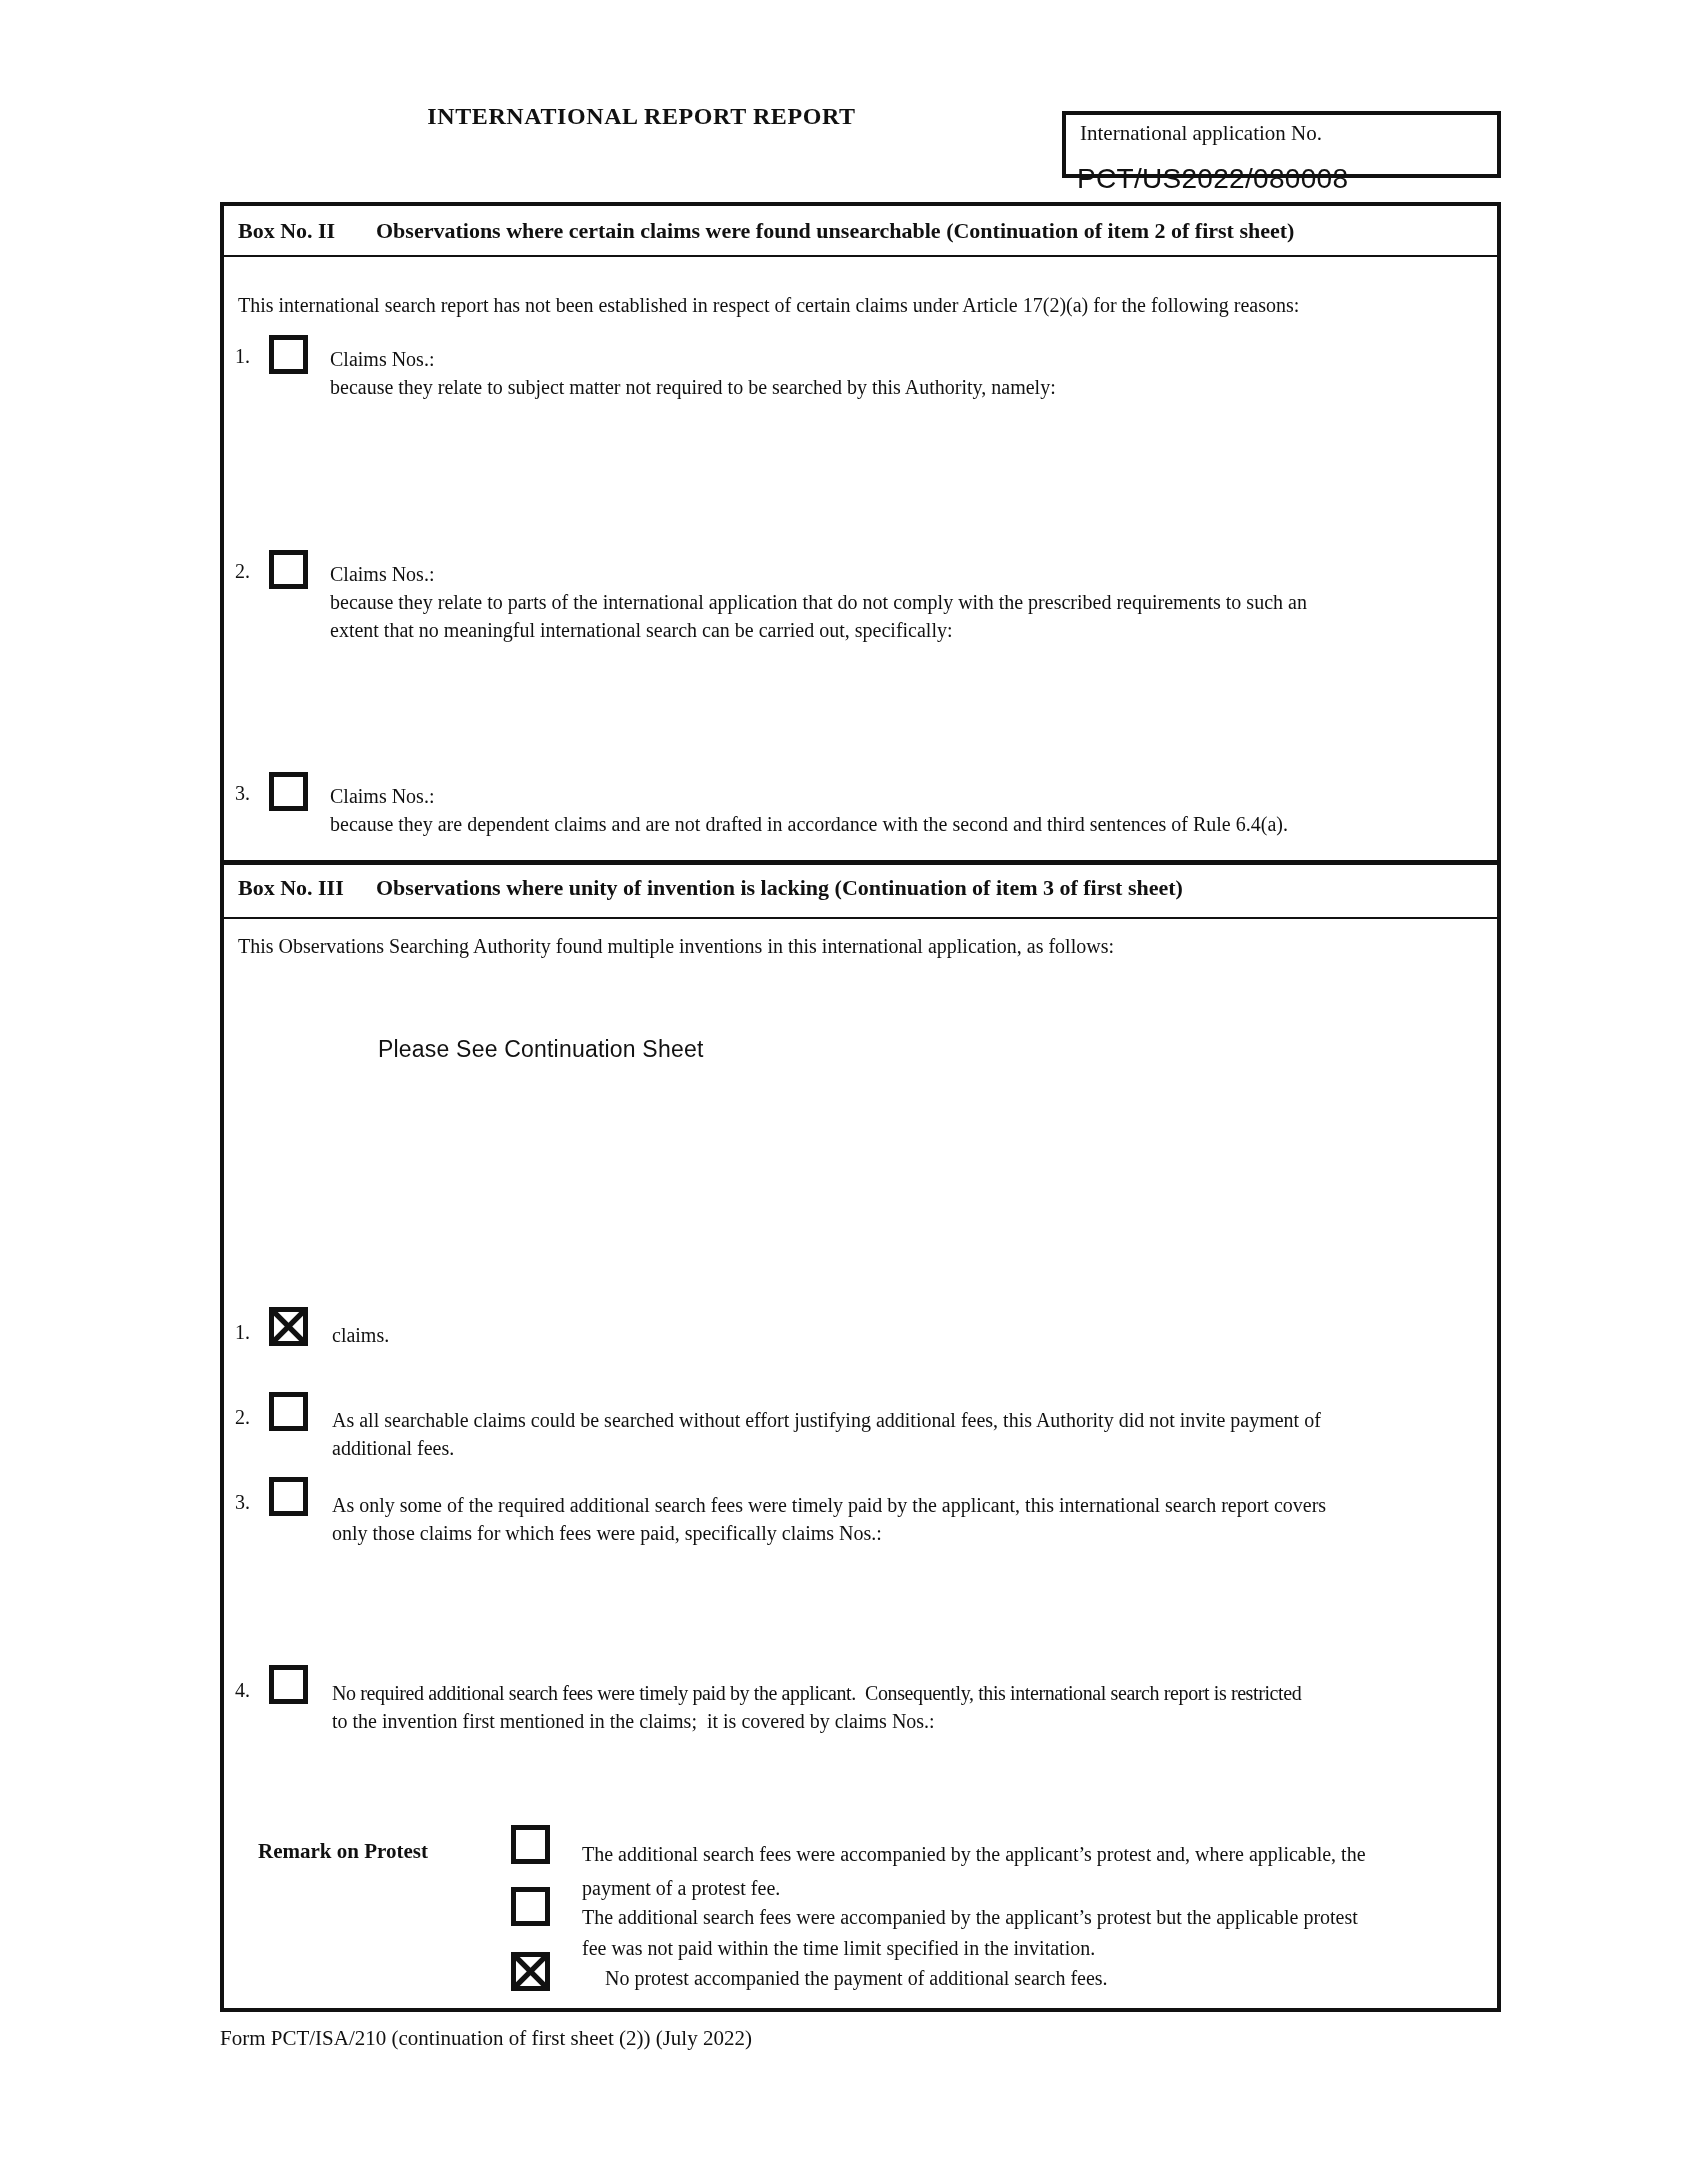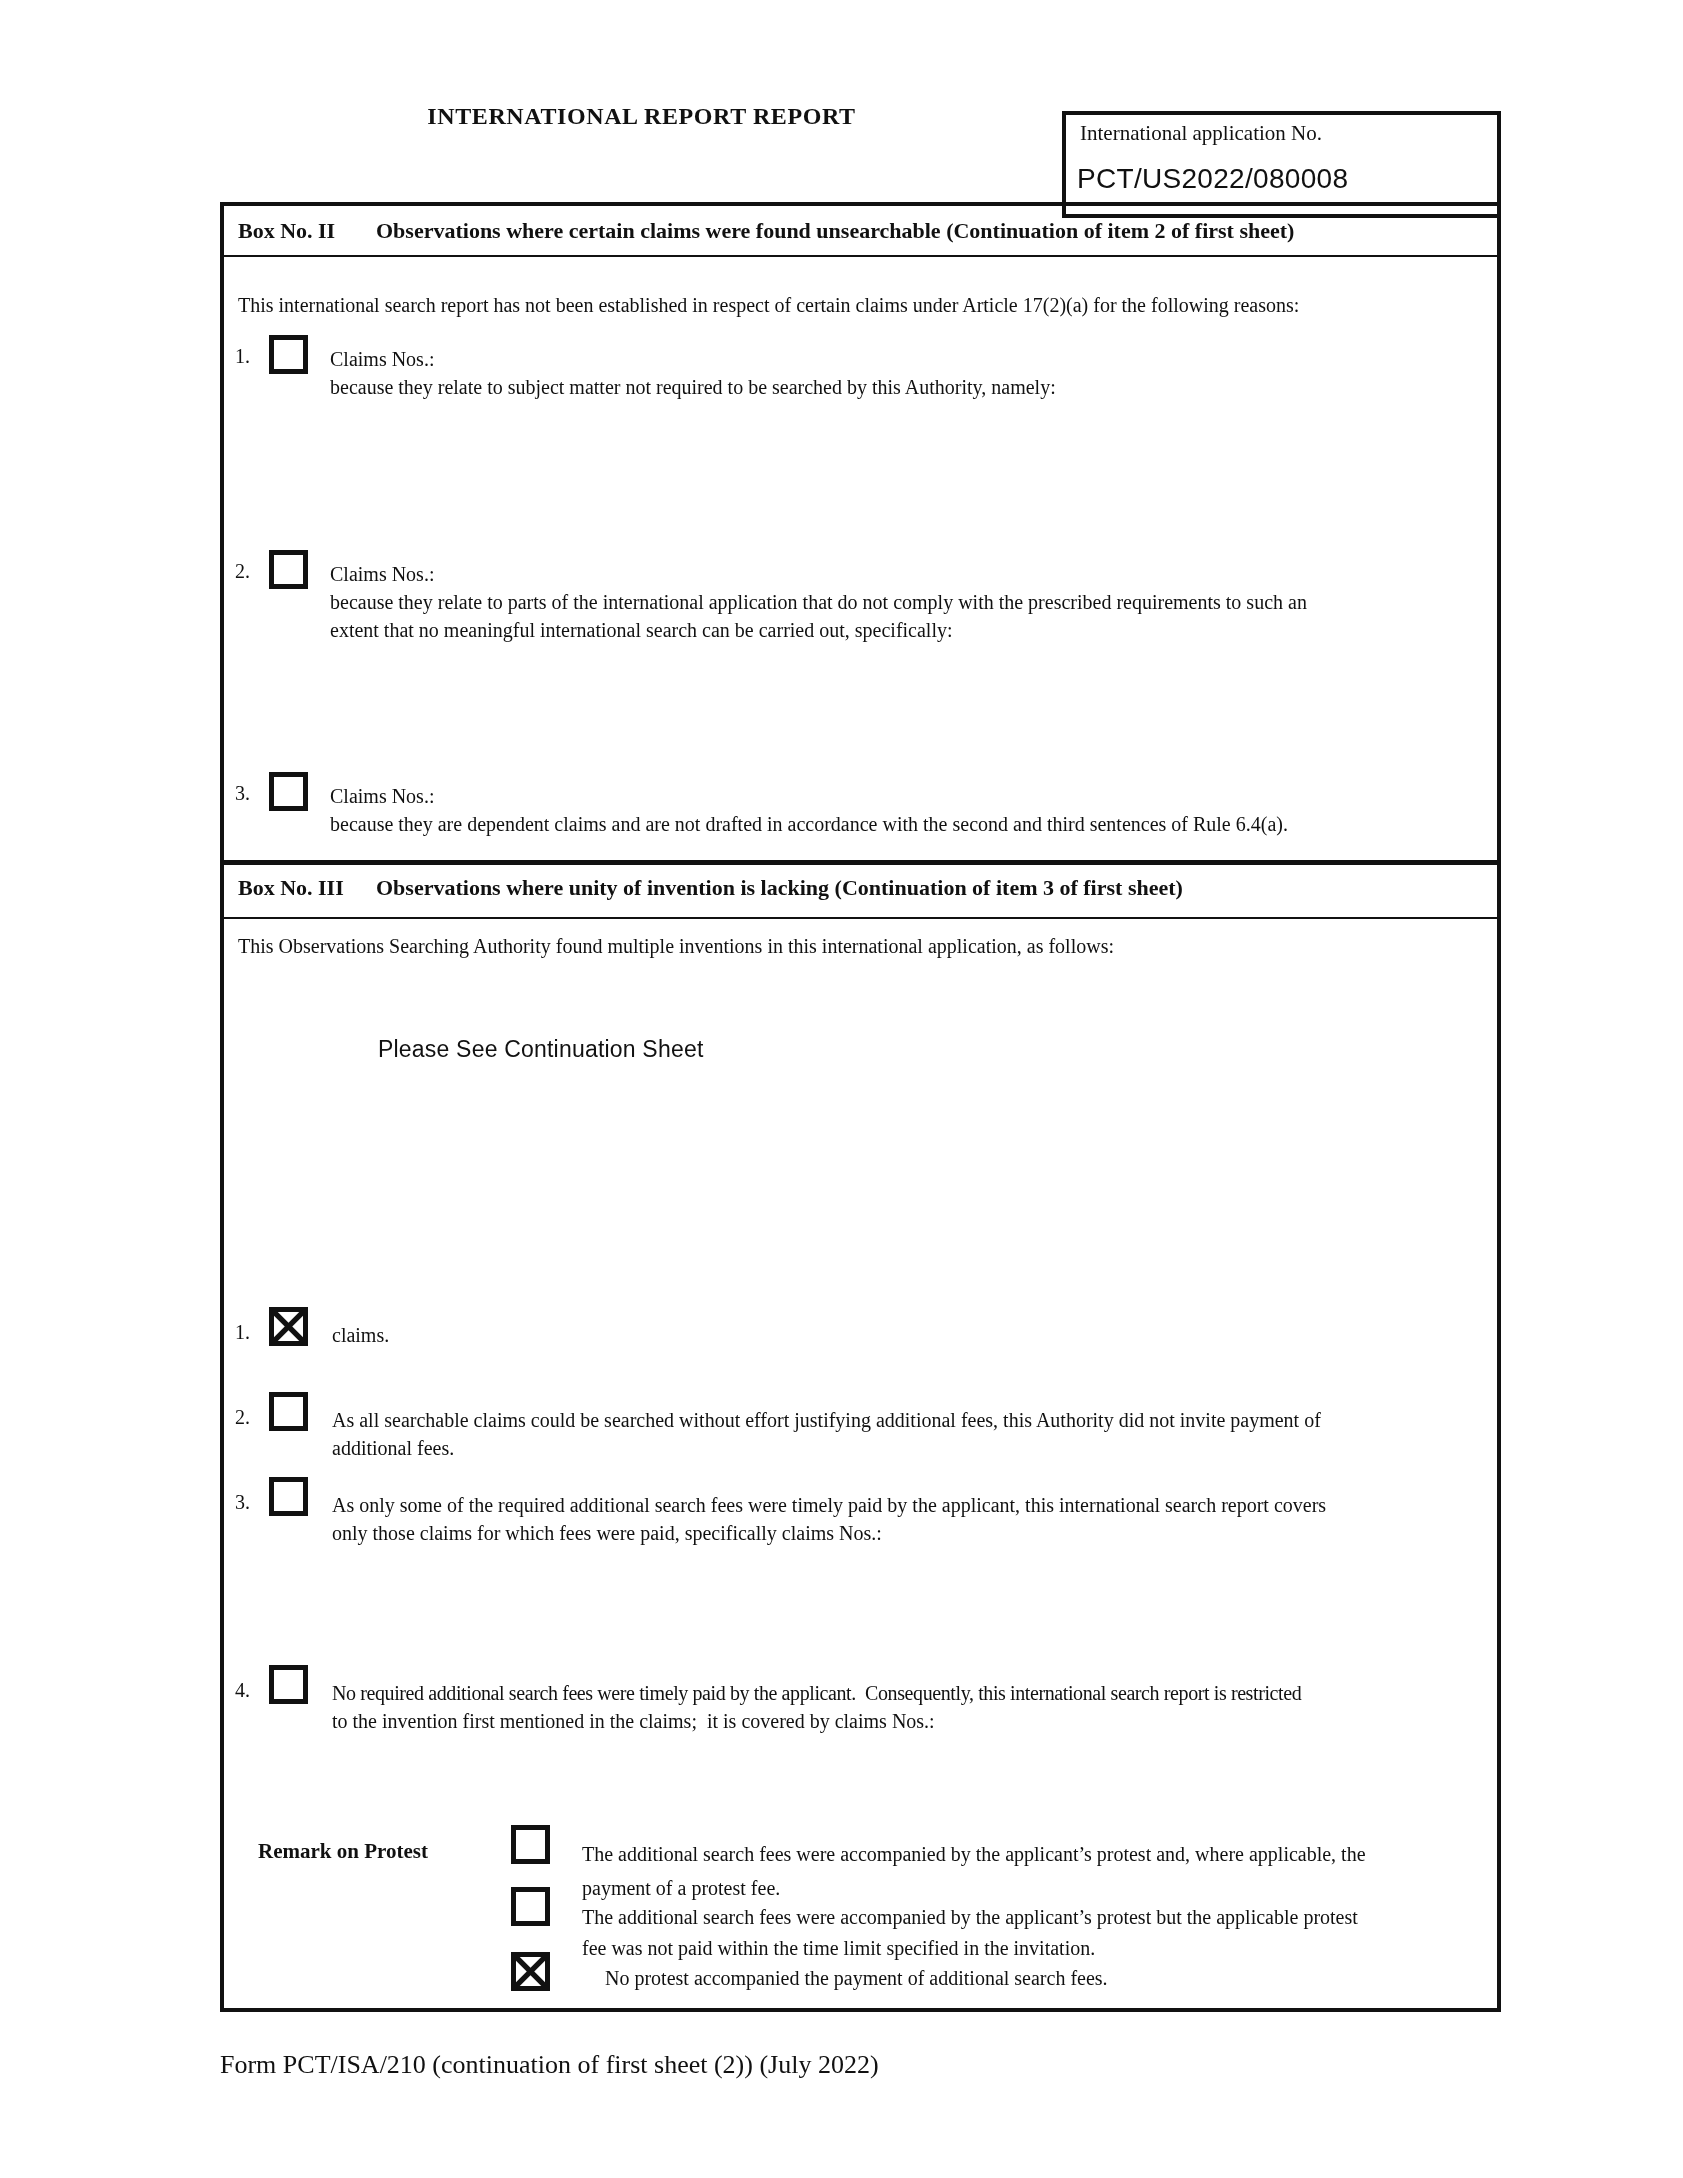--- a/index.html
+++ b/index.html
@@ -18,30 +18,30 @@
   .num{font-size:20px;}
   .cb{position:absolute;width:29px;height:29px;border:5px solid #111;background:#fff;}
   .cb.checked::before{content:"";position:absolute;left:-4px;top:-4px;right:-4px;bottom:-4px;
      background:
        linear-gradient(to top right, transparent 44%, #111 46%, #111 54%, transparent 56%),
        linear-gradient(to bottom right, transparent 44%, #111 46%, #111 54%, transparent 56%);}
   .tight{letter-spacing:-0.4px;}
   .note{font-size:23px;letter-spacing:0.2px;}
   .applabel{font-size:21px;}
   .appno{font-size:28px;letter-spacing:0.3px;}
-  .footer-t{font-size:26px;margin-top:24px;}
+  .footer-t{font-size:21px;}
 </style>
 </head>
 <body>
 
 <div class="page">
 
   <div class="abs page-title" style="left:220px;top:103px;width:843px;">INTERNATIONAL REPORT REPORT</div>
 
-  <div class="abs appbox" style="left:1062px;top:111px;width:439px;height:107px;">
+  <div class="abs appbox" style="left:1062px;top:111px;width:439px;height:67px;">
     <div class="abs applabel serif t" style="left:14px;top:6px;">International application No.</div>
     <div class="abs appno sans t" style="left:11px;top:48px;">PCT/US2022/080008</div>
   </div>
 
   <div class="abs mainbox" style="left:220px;top:202px;width:1281px;height:1810px;"></div>
 
   <div class="abs hdr" style="left:238px;top:218px;text-align:right;">Box No. II</div>
   <div class="abs hdr" style="left:376px;top:218px;">Observations where certain claims were found unsearchable (Continuation of item 2 of first sheet)</div>
   <div class="abs hline" style="left:220px;top:255px;width:1281px;height:2px;"></div>
 

